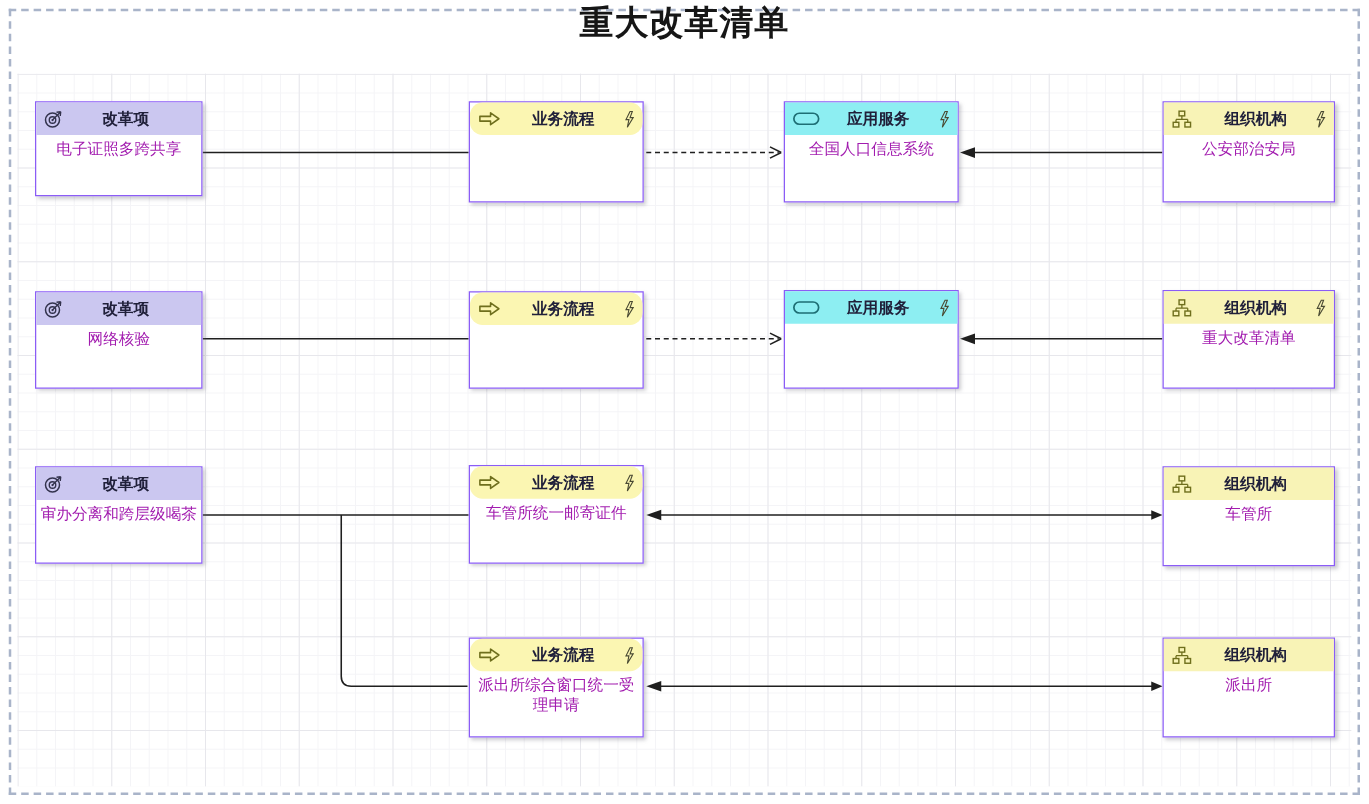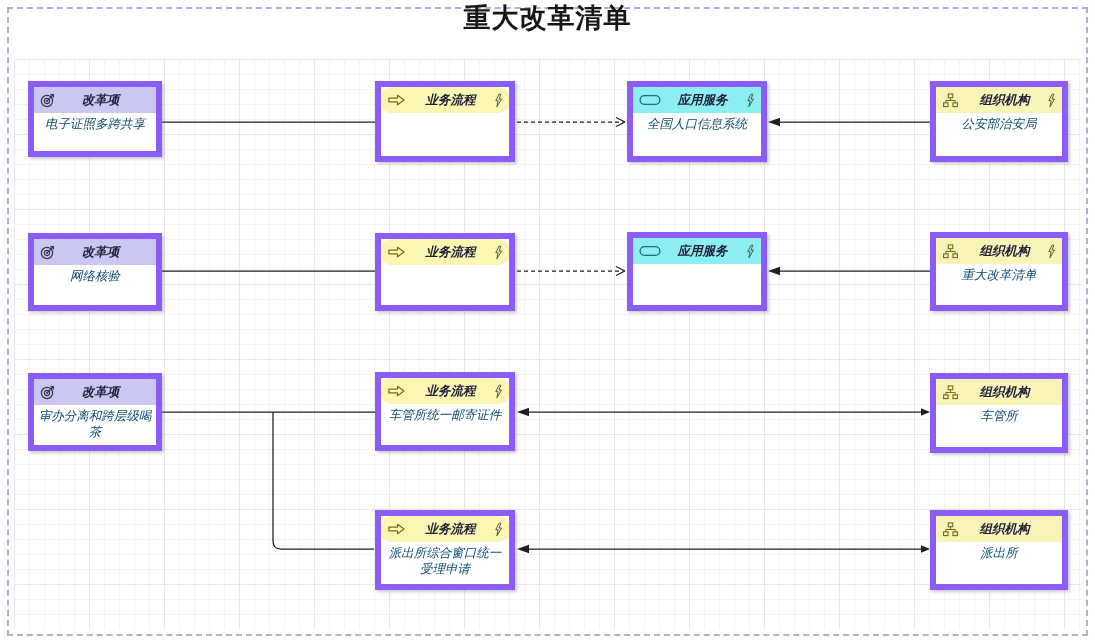--- a/index.html
+++ b/index.html
@@ -9,33 +9,33 @@
          border:2px dashed #a9b4c9;background:#fff;}
   .grid{position:absolute;left:5px;top:50px;right:5px;bottom:5px;
         background-image:
           linear-gradient(#e7e7ec 1px, transparent 1px),
           linear-gradient(90deg, #e7e7ec 1px, transparent 1px),
           linear-gradient(#f4f4f7 1px, transparent 1px),
           linear-gradient(90deg, #f4f4f7 1px, transparent 1px);
         background-size:75px 75px,75px 75px,15px 15px,15px 15px;}
   .title{position:absolute;top:0;left:0;width:100%;text-align:center;
          font-size:27px;font-weight:bold;color:#161616;letter-spacing:1px;}
-  .node{position:absolute;background:#fff;border:6px solid #8b5cf6;
-        box-shadow:2px 2px 3px rgba(110,110,120,.35);box-sizing:border-box;font-style:italic;}
+  .node{position:absolute;background:#fff;border:1px solid #8b5cf6;
+        box-shadow:2px 2px 3px rgba(110,110,120,.35);box-sizing:border-box;}
   .hdr{height:26px;display:flex;align-items:center;padding:0 6px;box-sizing:border-box;}
   .hdr-reform{background:#cbc7f0;}
   .hdr-process{background:#fbf6b2;border-radius:10px;}
   .hdr-service{background:#8deef2;}
   .hdr-org{background:#f8f3b6;}
   .hlabel{flex:1;text-align:center;font-size:12.5px;font-weight:600;color:#20203a;}
   .icon{display:inline-flex;width:22px;justify-content:flex-start;}
   .bolt{display:inline-flex;width:11px;justify-content:flex-end;}
   .bolt.hidden{visibility:hidden;}
   .nbody{padding:3px 3px 0 3px;text-align:center;font-size:12.5px;
-         line-height:1.28;color:#0c4a6e;font-weight:500;}
+         line-height:1.28;color:#a21caf;font-weight:500;}
   svg.edges{position:absolute;left:0;top:0;pointer-events:none;}
   svg.edges path, svg.edges line{stroke:#1f1f1f;stroke-width:1.25;fill:none;}
   svg.edges .dashed{stroke-dasharray:4 3;}
   svg.edges polygon{fill:#1f1f1f;stroke:none;}
 </style>
 </head>
 <body>
 
 <div class="frame">
   <div class="grid"></div>

